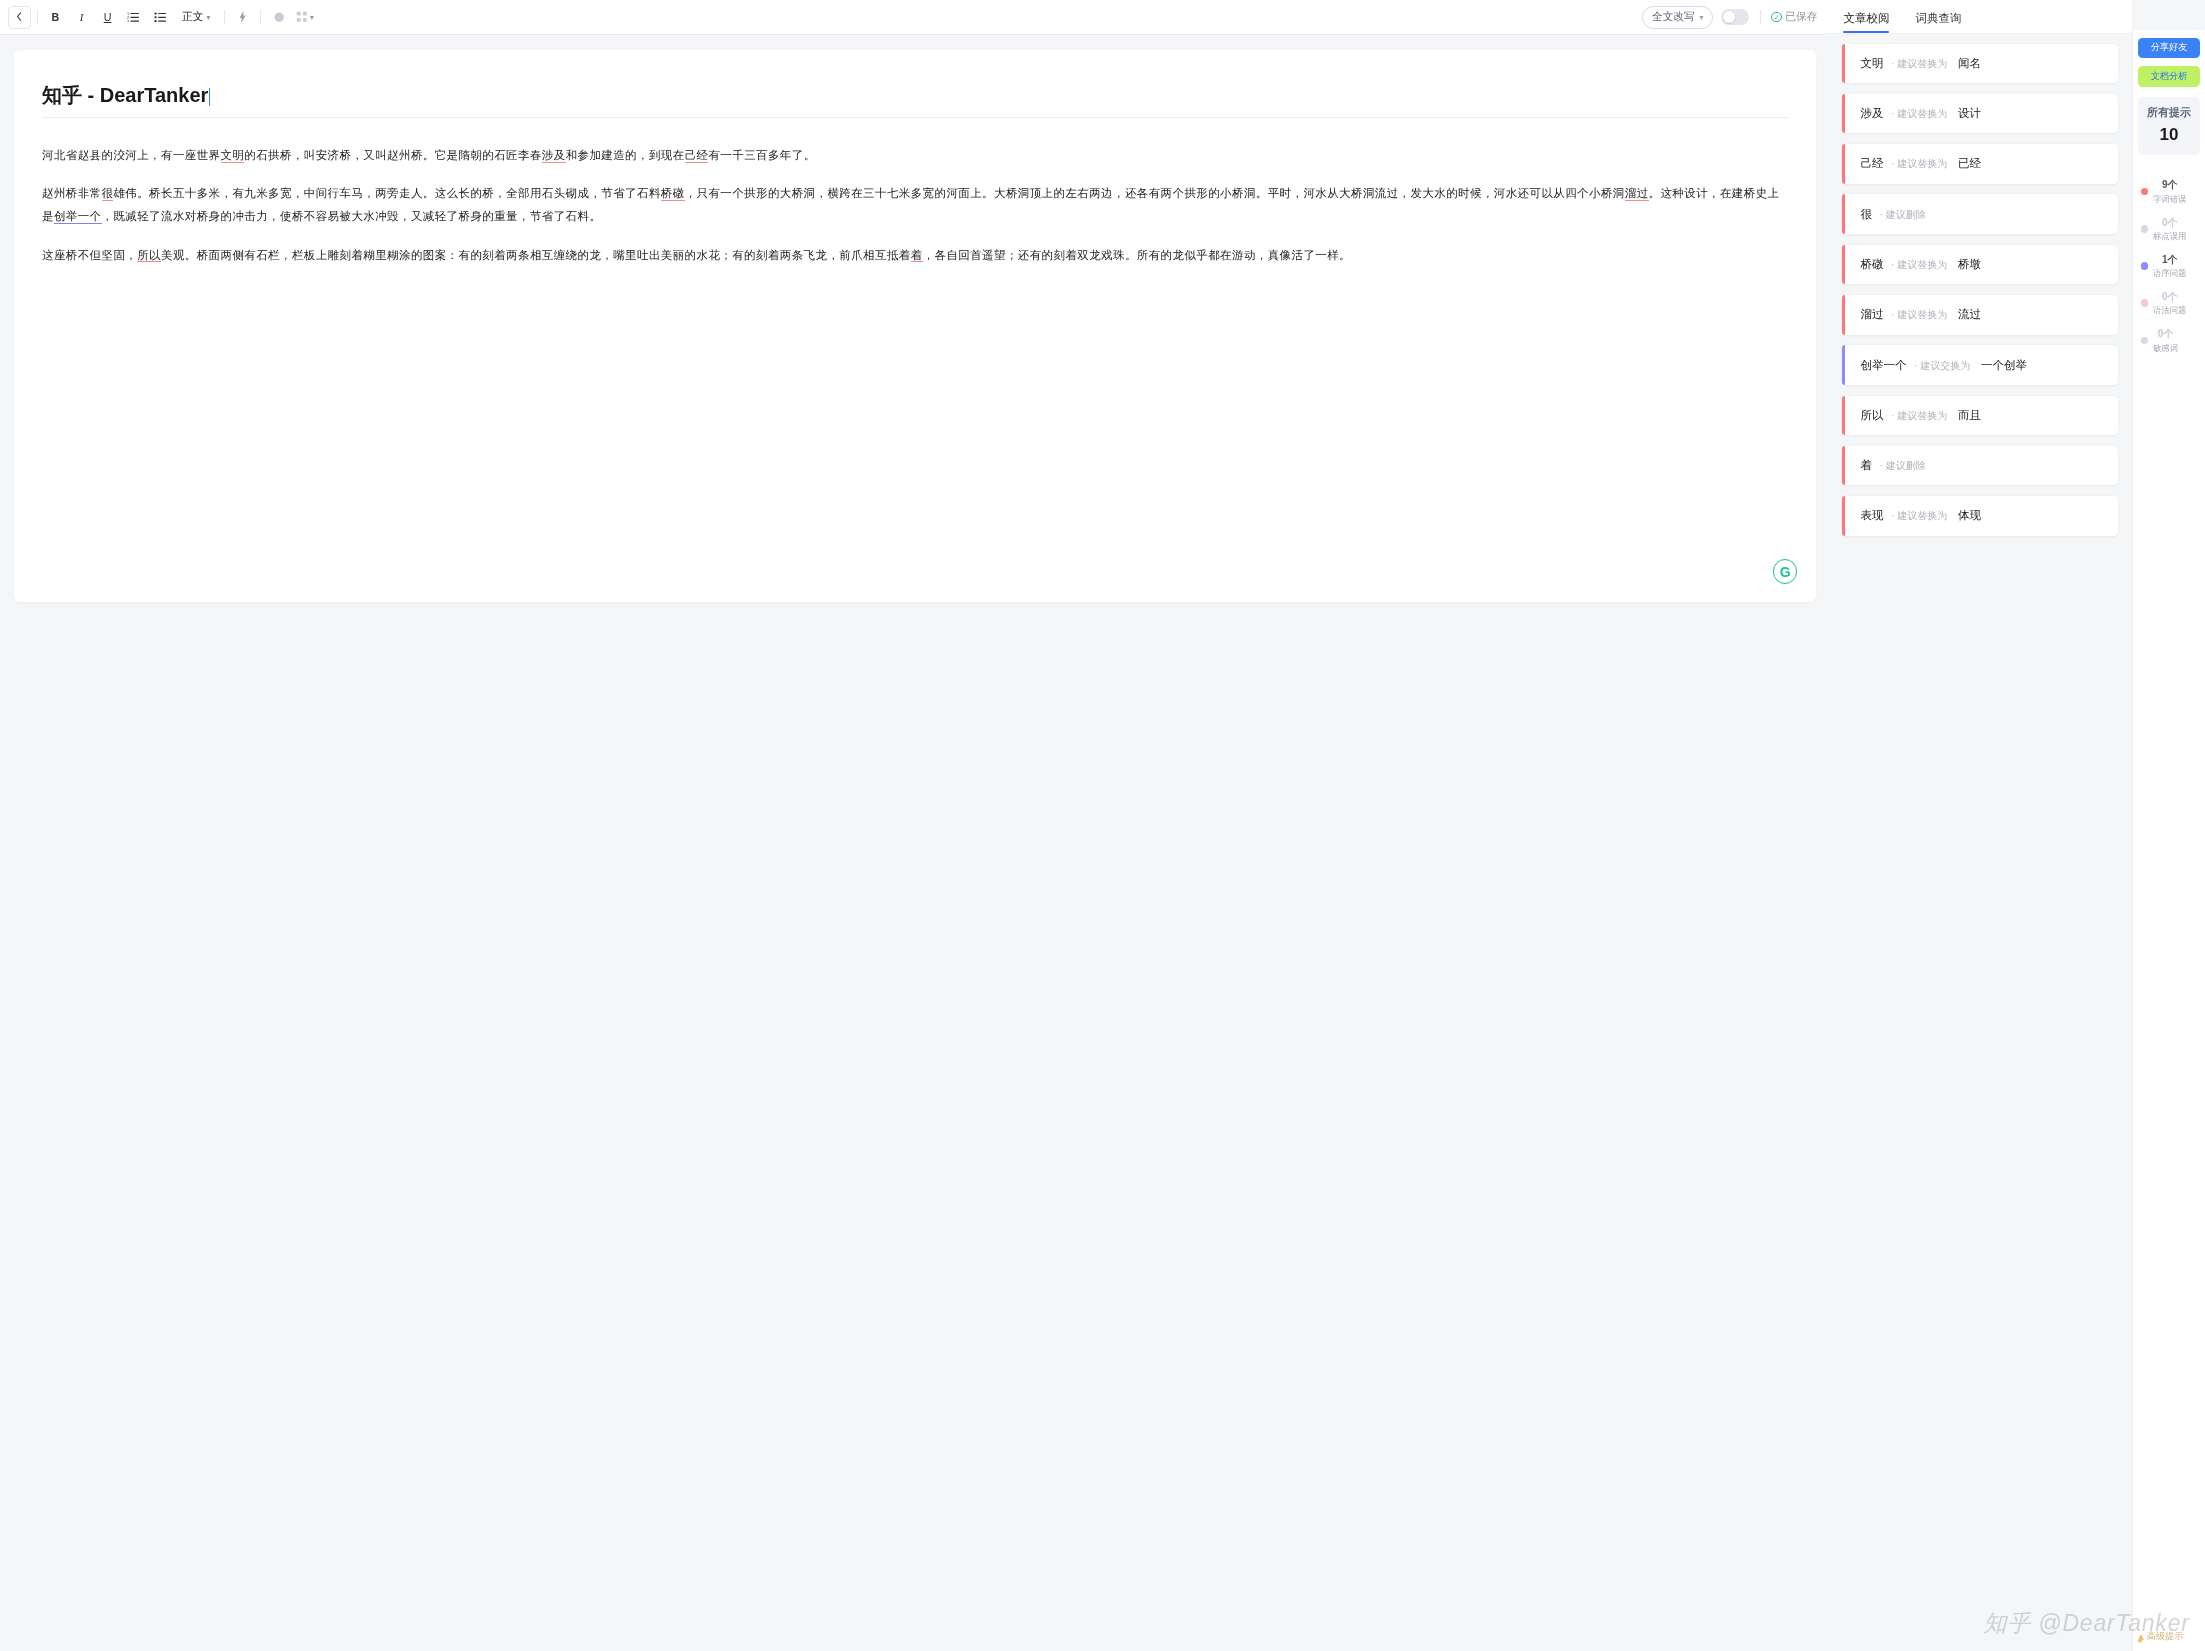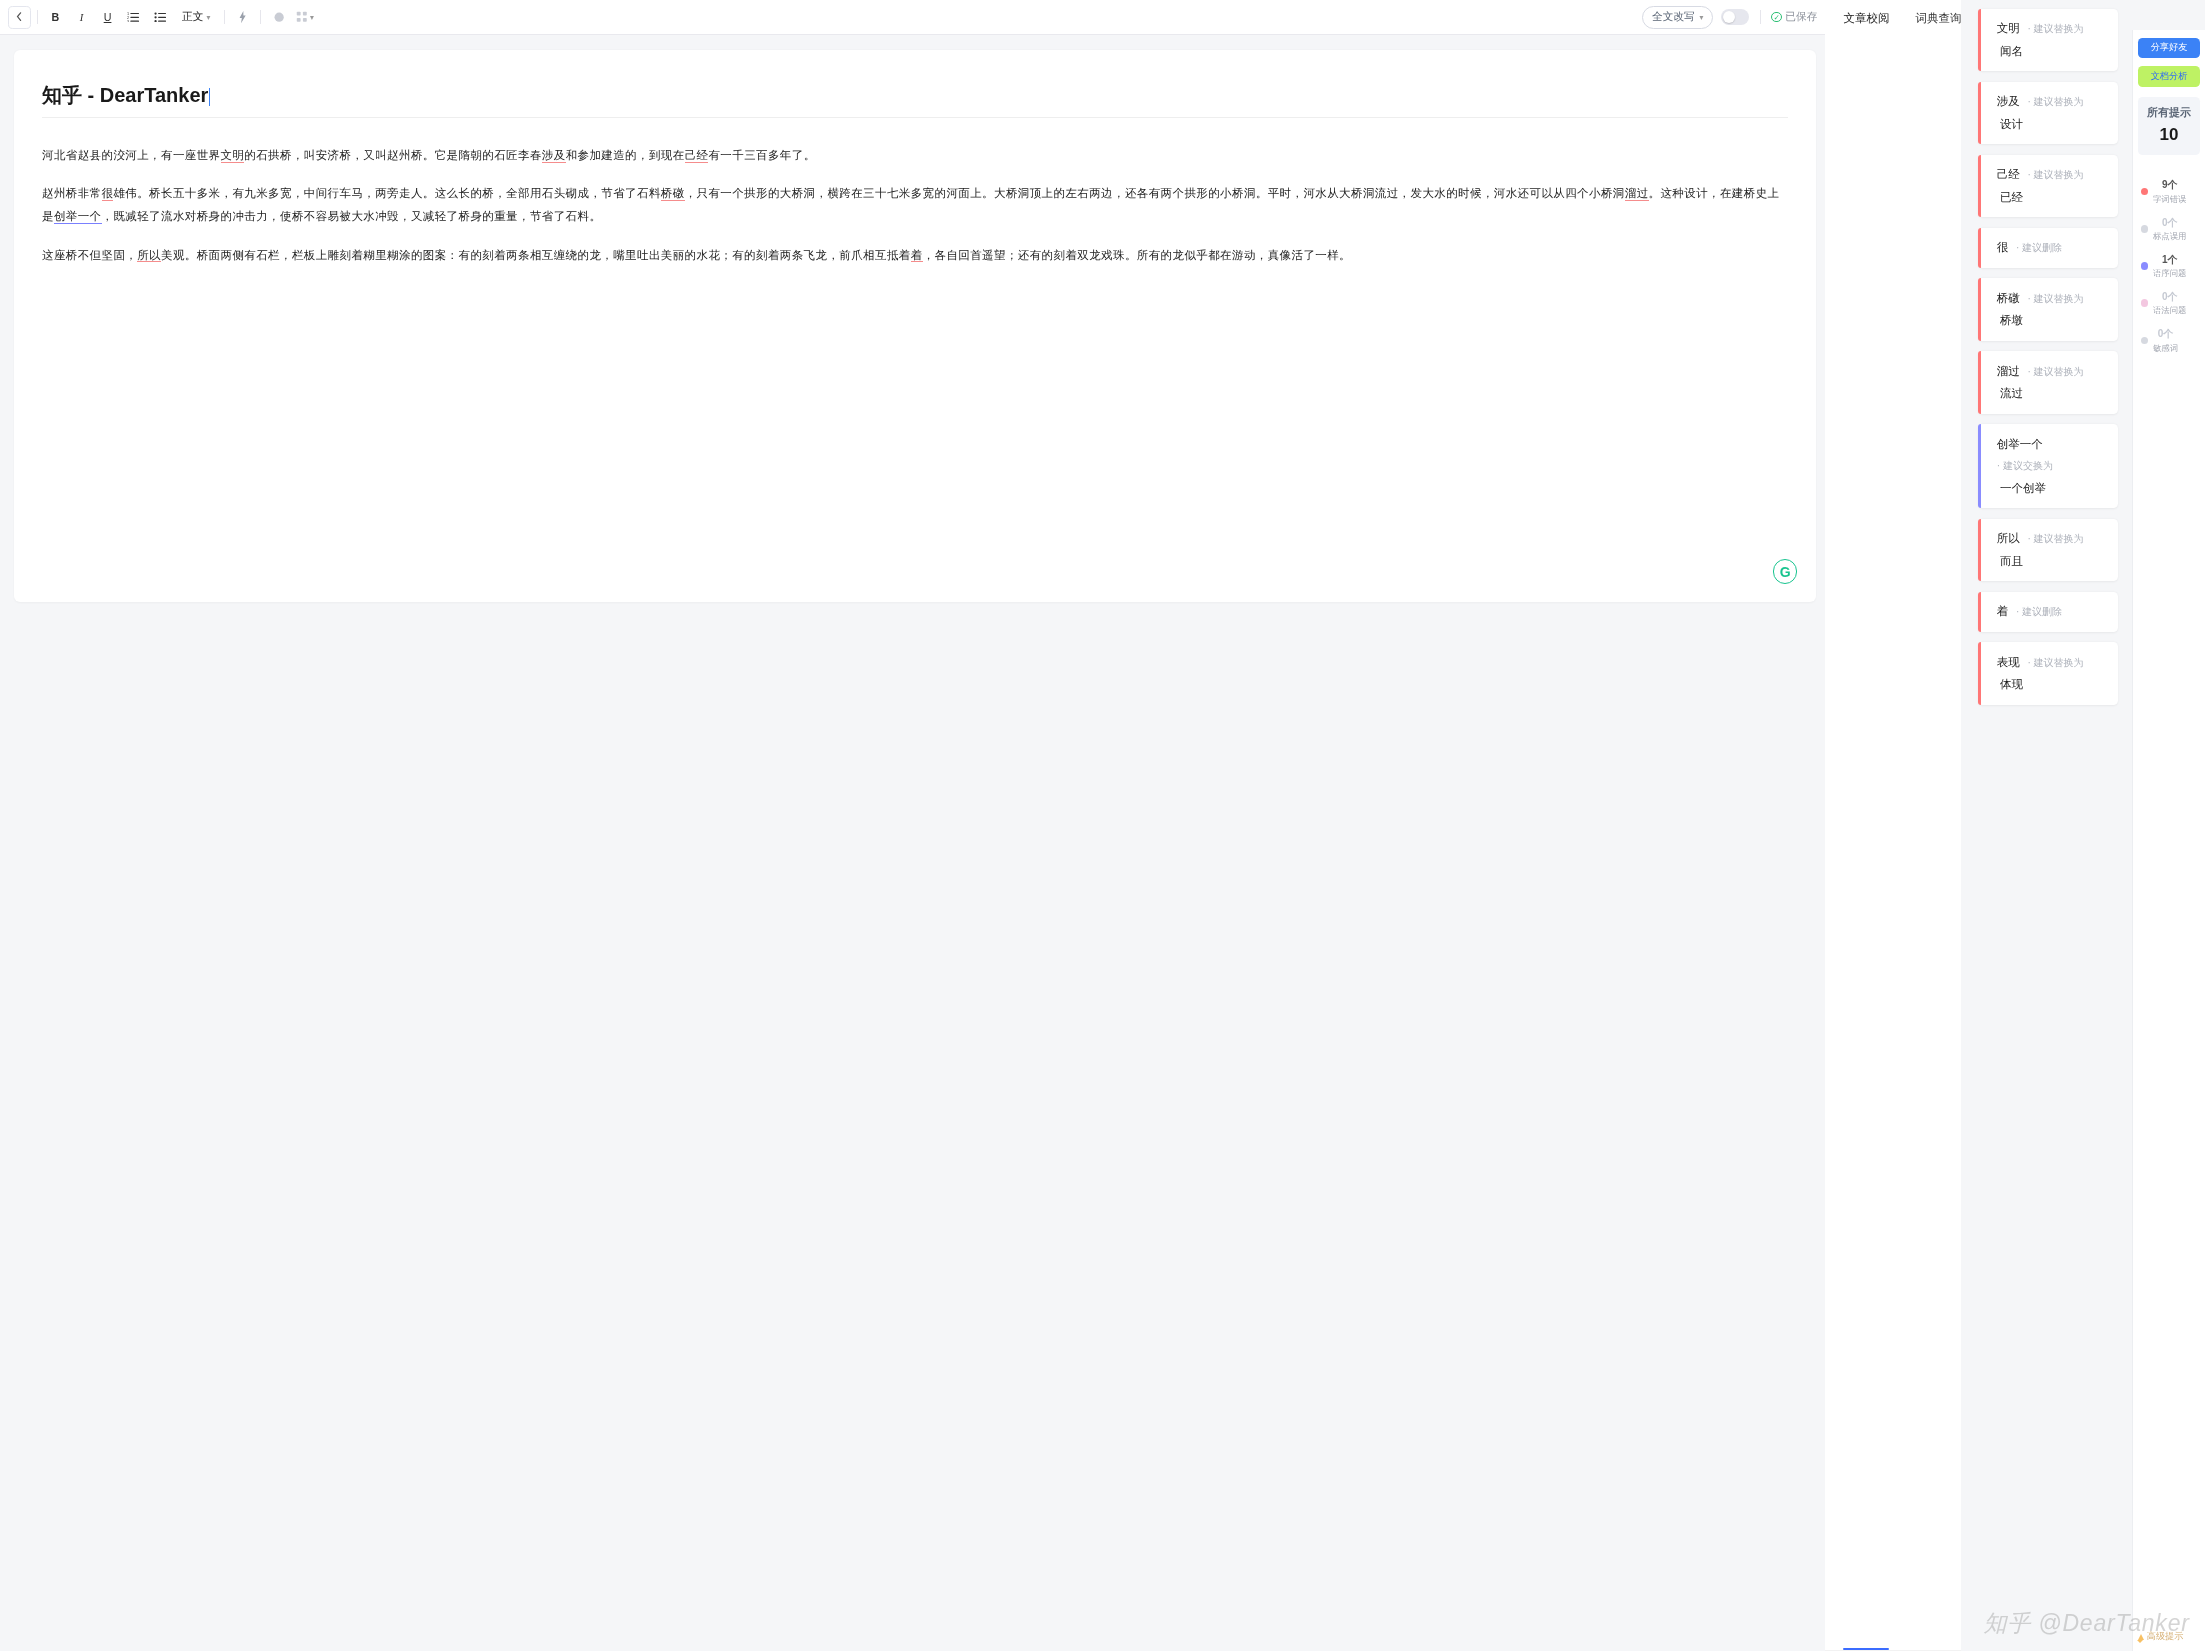--- a/index.html
+++ b/index.html
@@ -24,21 +24,21 @@
   .doc { background:#fff; border-radius: 6.1px; box-shadow: 0 0.8px 2.3px rgba(0,0,0,.04); padding: 32px 28px 46px; min-height: 552px; position:relative; }
   .doc-title { font-size: 20px; font-weight: 600; border-bottom: 0.8px solid #eee; padding-bottom: 7.7px; margin-bottom: 26px; position:relative; }
   .doc-title::after { content:""; display:inline-block; width:0.8px; height:18.4px; background:#3b82f6; vertical-align:middle; margin-left:0.8px; animation:blink 1s infinite; }
   @keyframes blink { 50% { opacity:0; } }
   .doc p { font-size: 11.5px; line-height: 2; color: #222; margin-bottom: 15.3px; letter-spacing: 0.4px; }
   .ul-err { border-bottom: 1.5px solid #f58c8c; padding-bottom: 0.8px; }
   .ul-warn { border-bottom: 1.5px solid #7a80ff; padding-bottom: 0.8px; }
   .floating-badge { position:absolute; right:18.4px; bottom:18.4px; width:24.5px; height:24.5px; border:1.5px solid #18c48f; border-radius:50%; color:#18c48f; font-weight:700; display:flex; align-items:center; justify-content:center; font-size:14px; }
 
   
-  .mid-col { width: 307px; background:#f5f6f8; display:flex; }
+  .mid-col { width: 307px; background:#f5f6f8; display:flex; flex-direction:column; }
   .mid-tabs { display:flex; gap: 26px; padding: 10.7px 0 0 18.4px; background:#fff; border-bottom:0.8px solid #f2f2f2; }
   .mid-tab { padding-bottom: 7.7px; font-size: 11.5px; color:#333; cursor:pointer; position:relative; }
   .mid-tab.active { color:#1a1a1a; font-weight:500; }
   .mid-tab.active::after { content:""; position:absolute; left:0; right:0; bottom:0; height:2.3px; background:#3b6cff; border-radius:2.3px; }
   .mid-body { flex:1; overflow:auto; padding: 9.2px 14px 31px 17px; }
 
   .sug-card { background:#fff; border-radius:4.6px; box-shadow: 0 0.8px 2.3px rgba(0,0,0,.06); display:flex; align-items:center; padding:12.3px 15.3px 12.3px 0; margin-bottom:10.7px; cursor:pointer; position:relative; }
   .sug-card::before { content:""; position:absolute; left:0; top:0; bottom:0; width:3.1px; border-radius:4.6px 0 0 4.6px; }
   .sug-card.red::before { background:#ff7676; }
   .sug-card.purple::before { background:#8a8cff; }

